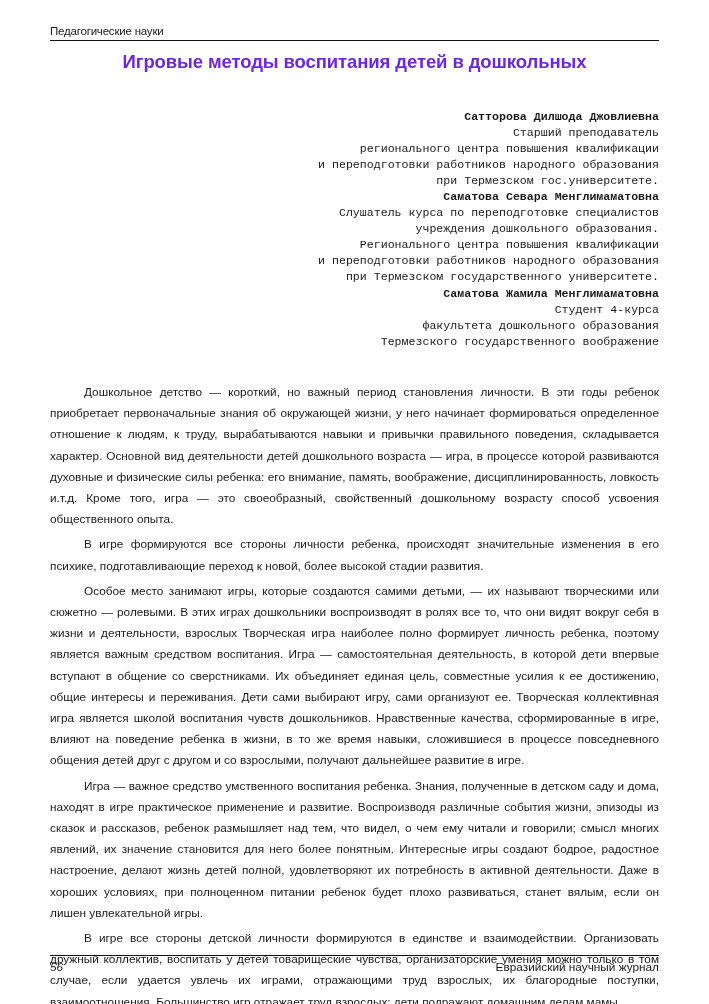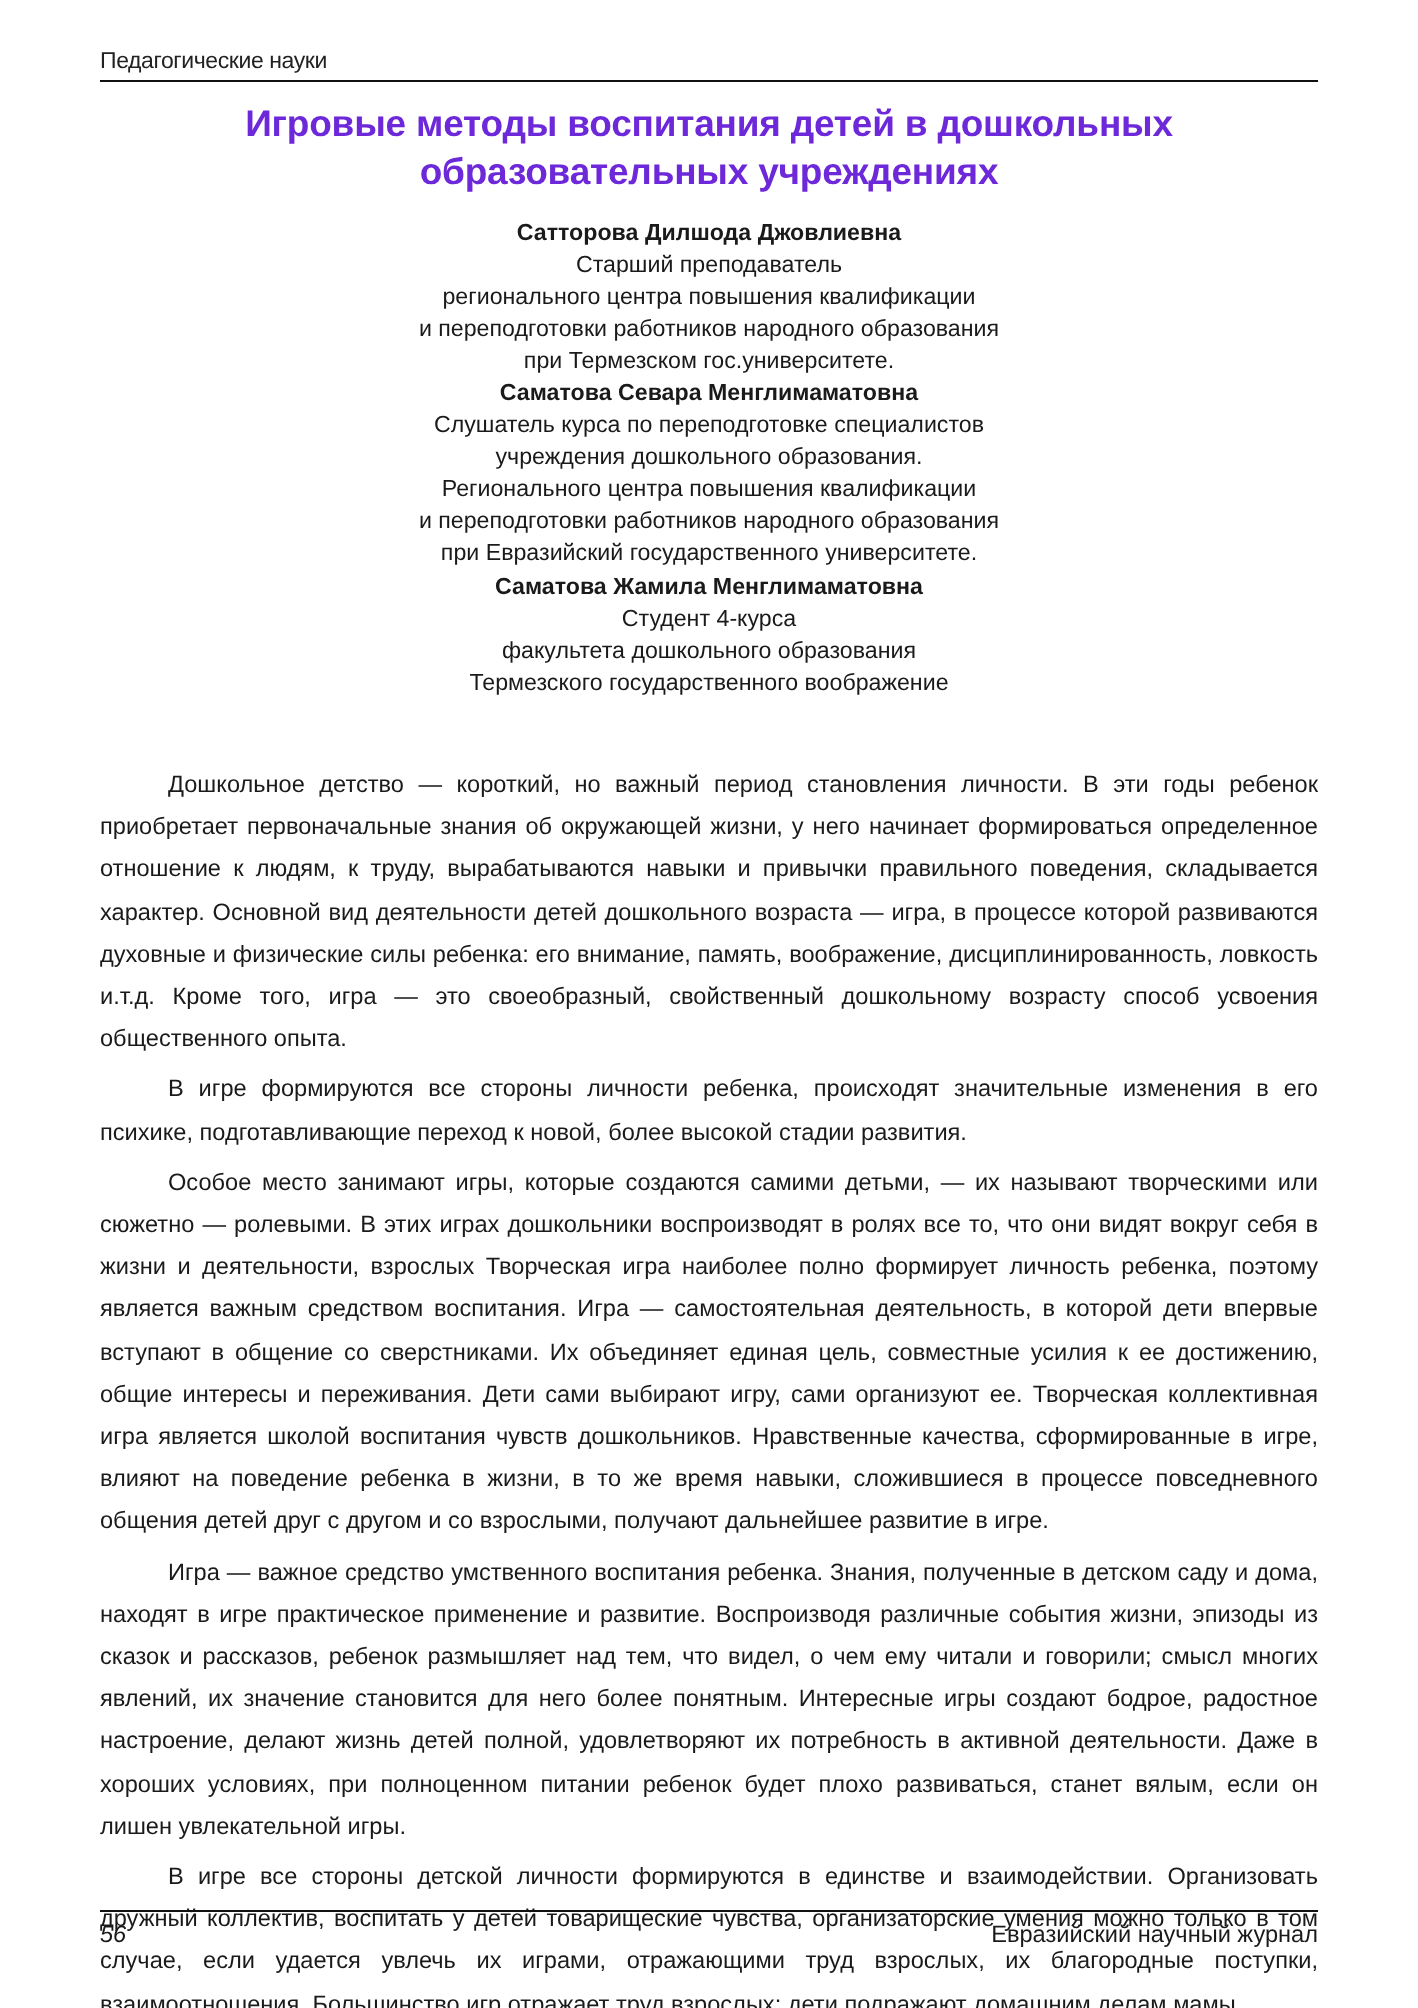--- a/index.html
+++ b/index.html
@@ -7,22 +7,22 @@
            font-family: "Liberation Sans", sans-serif; color: #1a1a1a; }
 
     .running-head { position: absolute; top: 25px; left: 50px; width: 609px;
                     text-align: left; font-size: 11.5px; color: #222; letter-spacing: -0.2px; }
     .head-rule { position: absolute; top: 40px; left: 50px; width: 609px; height: 0;
                  border-top: 1.2px solid #111; }
 
     .title { position: absolute; top: 50px; left: 50px; width: 609px; text-align: center;
              font-weight: bold; font-size: 18.5px; line-height: 24px; color: #6d28d9; letter-spacing: -0.1px; }
 
-    .author { position: absolute; left: 50px; width: 609px; text-align: center;
-              font-size: 11.6px; line-height: 16px; color: #1a1a1a; }
+    .author { position: absolute; left: 50px; width: 609px; text-align: right;
+              font-size: 11.6px; line-height: 16px; color: #1a1a1a; font-family: Liberation Mono, monospace; }
     .author .name { font-weight: bold; }
     .author1 { top: 109px; }
     .author2 { top: 189px; }
     .author3 { top: 286px; }
 
     .body-text { position: absolute; top: 382px; left: 50px; width: 609px;
                  font-size: 11.8px; line-height: 21.2px; text-align: justify; color: #1a1a1a; }
     .body-text p { margin: 0 0 4px 0; text-indent: 34px; }
 
     .foot-rule { position: absolute; top: 955px; left: 50px; width: 609px; height: 0;
@@ -31,38 +31,37 @@
     .journal-name { position: absolute; top: 960px; right: 50px; font-size: 11.8px; color: #1a1a1a; }
   </style>
 </head>
 <body>
 
 <div class="running-head">Педагогические науки</div>
 <div class="head-rule"></div>
 
 <div class="title">
   <div>Игровые методы воспитания детей в дошкольных</div>
-  <div>образовательных учреждениях</div>
 </div>
 
 <div class="author author1">
   <div class="name">Сатторова Дилшода Джовлиевна</div>
   <div>Старший преподаватель</div>
   <div>регионального центра повышения квалификации</div>
   <div>и переподготовки работников народного образования</div>
   <div>при Термезском гос.университете.</div>
 </div>
 
 <div class="author author2">
   <div class="name">Саматова Севара Менглимаматовна</div>
   <div>Слушатель курса по переподготовке специалистов</div>
   <div>учреждения дошкольного образования.</div>
   <div>Регионального центра повышения квалификации</div>
   <div>и переподготовки работников народного образования</div>
-  <div>при Евразийский государственного университете.</div>
+  <div>при Термезском государственного университете.</div>
 </div>
 
 <div class="author author3">
   <div class="name">Саматова Жамила Менглимаматовна</div>
   <div>Студент 4-курса</div>
   <div>факультета дошкольного образования</div>
   <div>Термезского государственного воображение</div>
 </div>
 
 <div class="body-text">

